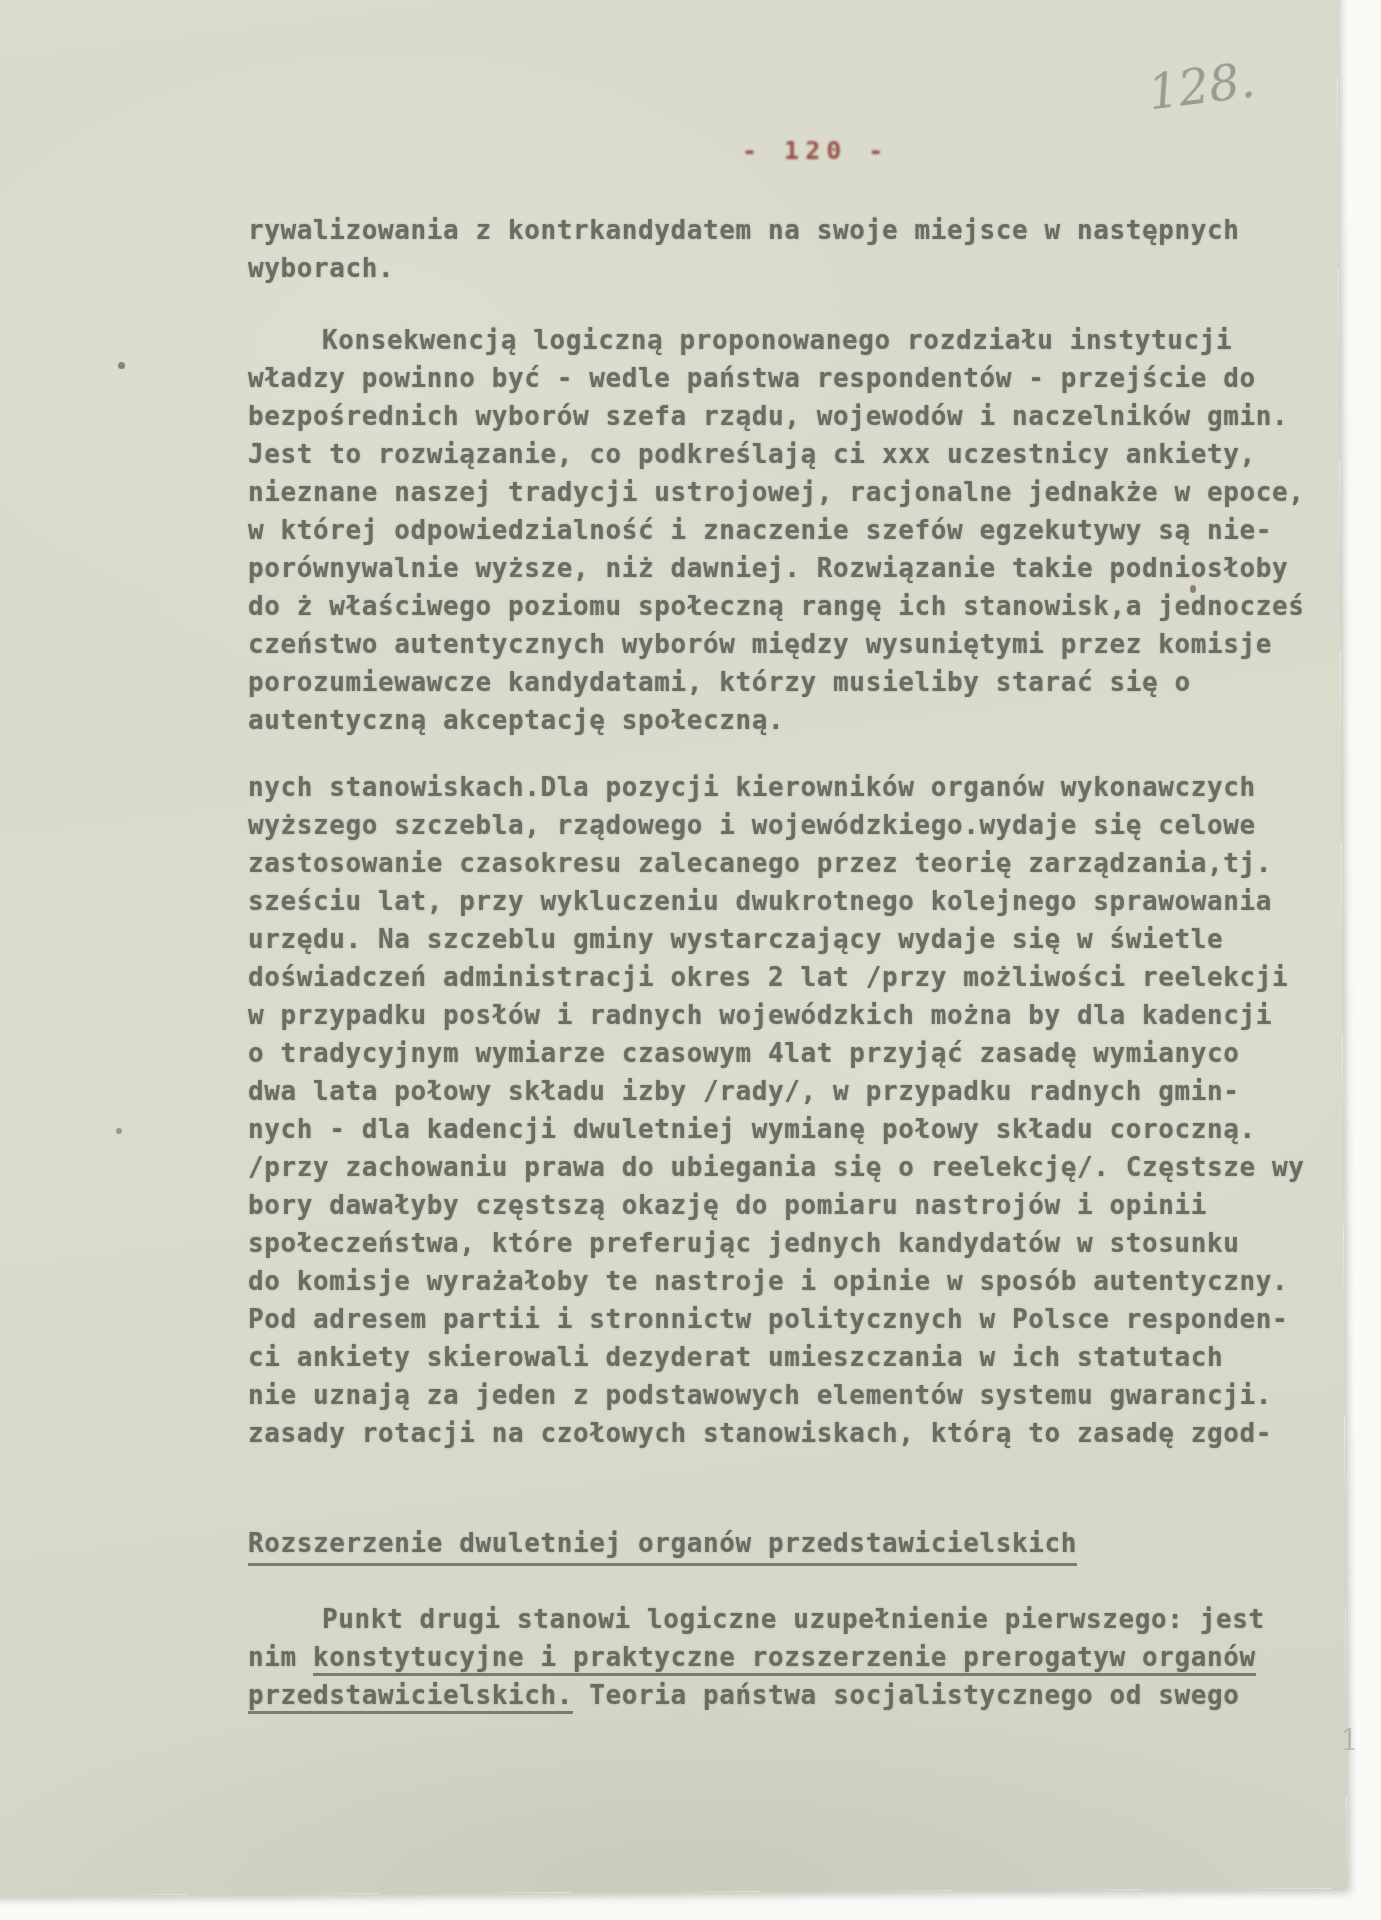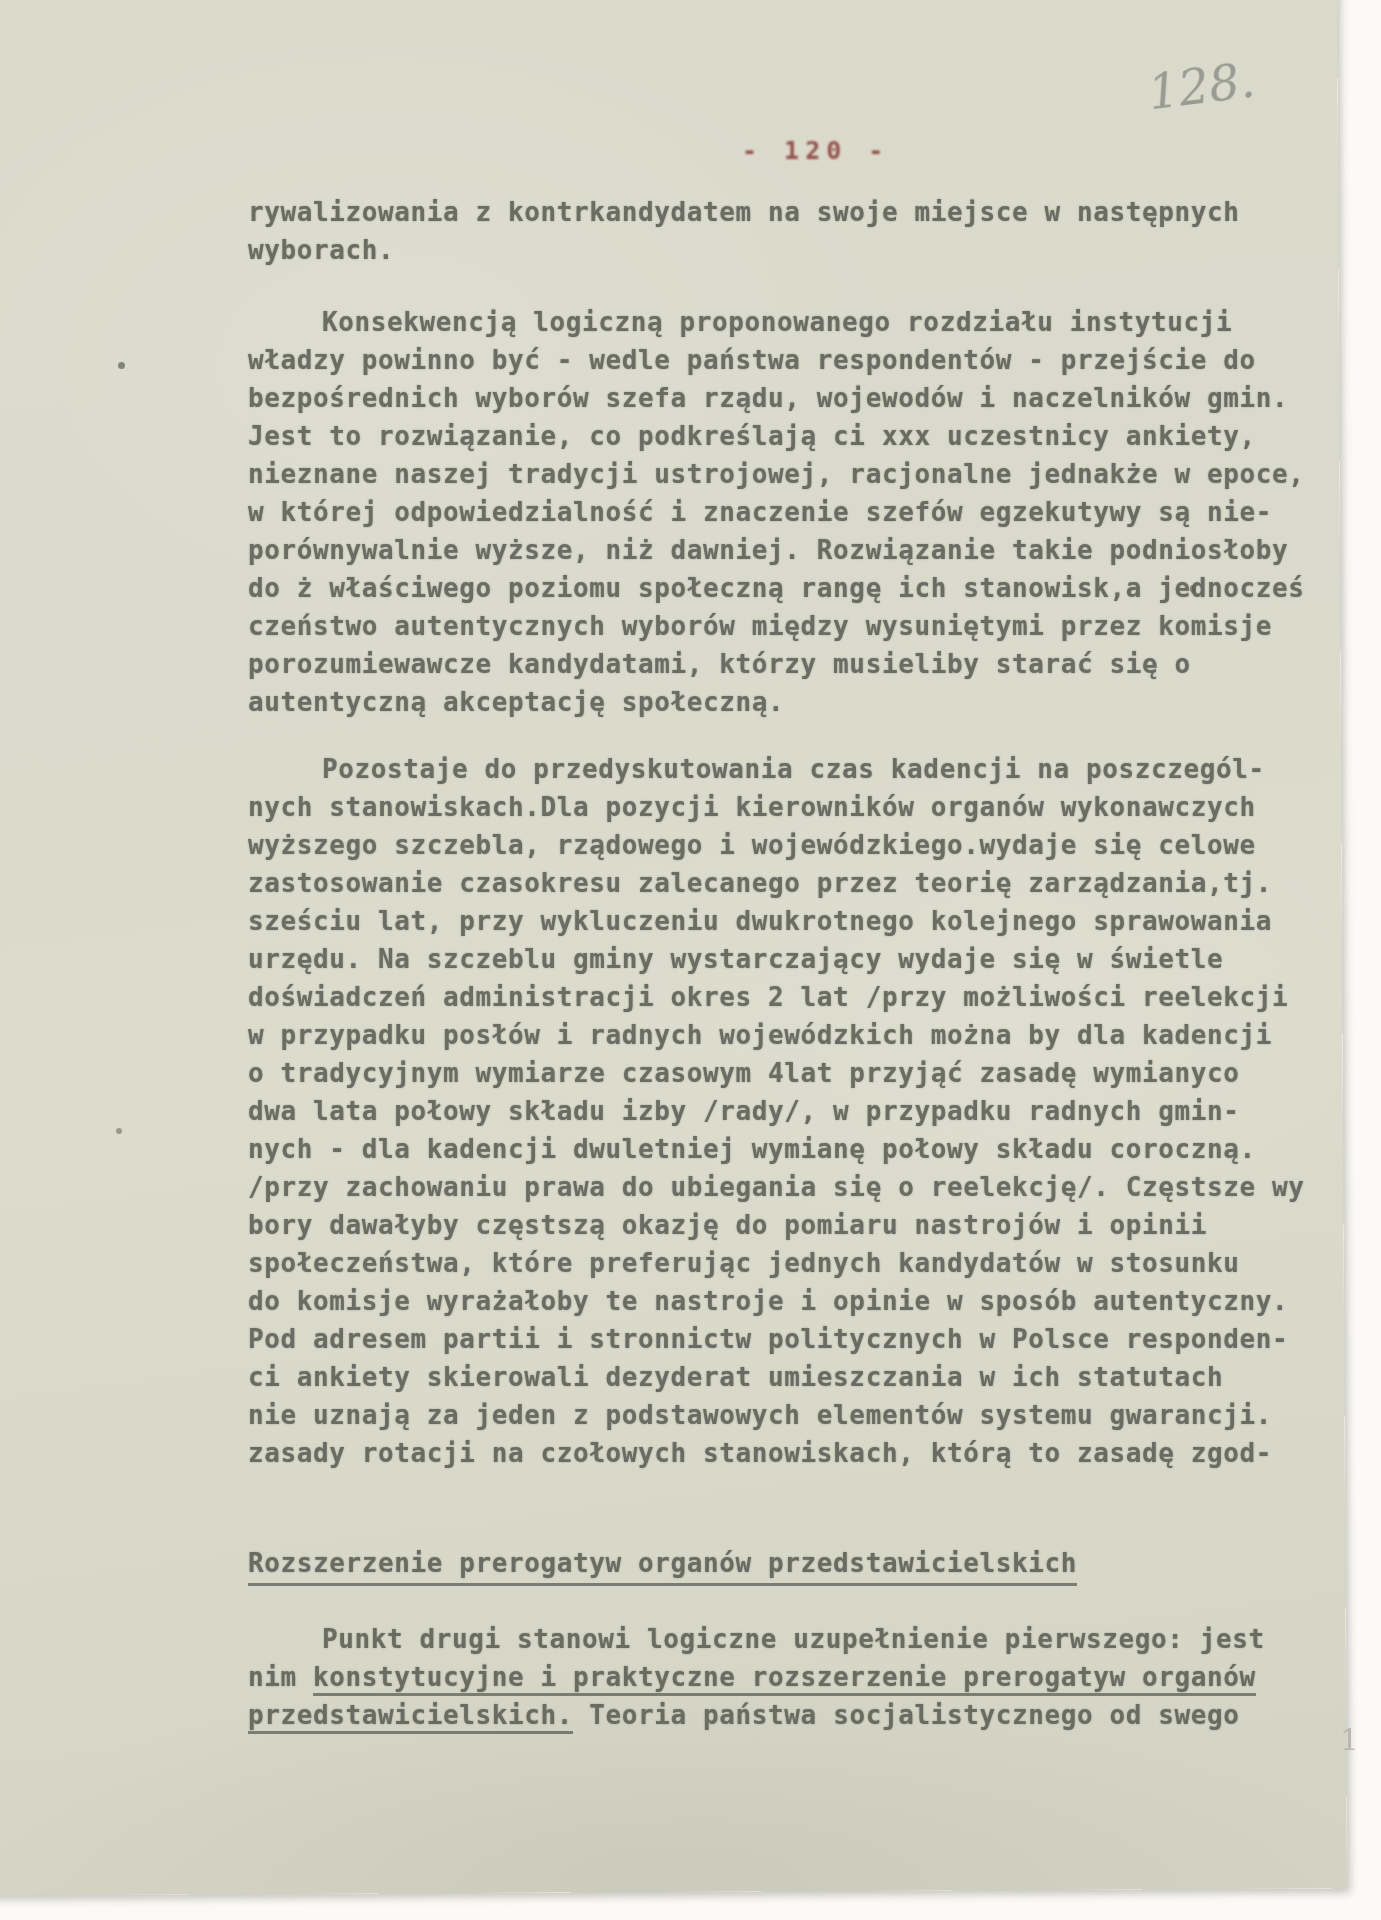--- a/index.html
+++ b/index.html
@@ -17,21 +17,21 @@
     background:
       radial-gradient(ellipse 900px 600px at 30% 20%, rgba(255,255,255,0.10), rgba(0,0,0,0) 60%),
       radial-gradient(ellipse 700px 500px at 75% 55%, rgba(255,255,255,0.08), rgba(0,0,0,0) 60%),
       radial-gradient(ellipse 1000px 300px at 50% 99%, rgba(120,118,100,0.10), rgba(0,0,0,0) 70%),
       linear-gradient(173deg,#dadbcb 0%, #d9dacb 30%, #dcdccd 55%, #d6d7c7 85%, #d2d3c3 100%);
     transform:rotate(-0.3deg);
     box-shadow:3px 4px 8px rgba(70,70,60,0.30);
   }
   .content{
     position:absolute;
-    left:248px;top:193px;
+    left:248px;top:211px;
     width:1118px;
     color:#5f6158;
     font-size:26px;
     font-weight:bold;
     line-height:38px;
     letter-spacing:0.6px;
     filter:blur(0.45px);
     text-shadow:0 0 2px rgba(95,97,88,0.55);
     opacity:0.9;
   }
@@ -108,21 +108,20 @@
     <div class="ln">nieznane naszej tradycji ustrojowej, racjonalne jednakże w epoce,</div>
     <div class="ln">w której odpowiedzialność i znaczenie szefów egzekutywy są nie-</div>
     <div class="ln">porównywalnie wyższe, niż dawniej. Rozwiązanie takie podniosłoby</div>
     <div class="ln">do ż właściwego poziomu społeczną rangę ich stanowisk,a jednocześ</div>
     <div class="ln">czeństwo autentycznych wyborów między wysuniętymi przez komisje</div>
     <div class="ln">porozumiewawcze kandydatami, którzy musieliby starać się o</div>
     <div class="ln">autentyczną akceptację społeczną.</div>
   </div>
 
   <div class="para gap-md">
-    <div class="ln ind">Pozostaje do przedyskutowania czas kadencji na poszczegól-</div>
     <div class="ln">nych stanowiskach.Dla pozycji kierowników organów wykonawczych</div>
     <div class="ln">wyższego szczebla, rządowego i wojewódzkiego.wydaje się celowe</div>
     <div class="ln">zastosowanie czasokresu zalecanego przez teorię zarządzania,tj.</div>
     <div class="ln">sześciu lat, przy wykluczeniu dwukrotnego kolejnego sprawowania</div>
     <div class="ln">urzędu. Na szczeblu gminy wystarczający wydaje się w świetle</div>
     <div class="ln">doświadczeń administracji okres 2 lat /przy możliwości reelekcji</div>
     <div class="ln">w przypadku posłów i radnych wojewódzkich można by dla kadencji</div>
     <div class="ln">o tradycyjnym wymiarze czasowym 4lat przyjąć zasadę wymianyco</div>
     <div class="ln">dwa lata połowy składu izby /rady/, w przypadku  radnych gmin-</div>
     <div class="ln">nych - dla kadencji dwuletniej wymianę połowy składu  coroczną.</div>
@@ -130,21 +129,21 @@
     <div class="ln">bory dawałyby częstszą okazję do pomiaru nastrojów i opinii</div>
     <div class="ln">społeczeństwa, które preferując jednych kandydatów w stosunku</div>
     <div class="ln">do komisje wyrażałoby te nastroje i opinie w sposób autentyczny.</div>
     <div class="ln">Pod adresem partii i stronnictw politycznych w Polsce responden-</div>
     <div class="ln">ci ankiety skierowali dezyderat umieszczania w ich statutach</div>
     <div class="ln">nie uznają za jeden z podstawowych elementów systemu gwarancji.</div>
     <div class="ln">zasady rotacji na czołowych stanowiskach, którą to zasadę zgod-</div>
   </div>
 
   <div class="para gap-lg heading">
-    <span class="uline">Rozszerzenie prerogatyw organów przedstawicielskich</span>
+    <span class="uline">Rozszerzenie dwuletniej organów przedstawicielskich</span>
   </div>
 
   <div class="para gap-sm">
     <div class="ln ind">Punkt drugi stanowi logiczne uzupełnienie pierwszego: jest</div>
     <div class="ln"><span>nim </span><span class="uline">konstytucyjne i praktyczne rozszerzenie prerogatyw organów</span></div>
     <div class="ln"><span class="uline">przedstawicielskich.</span><span> Teoria państwa socjalistycznego od swego</span></div>
   </div>
 
 </div>
 

